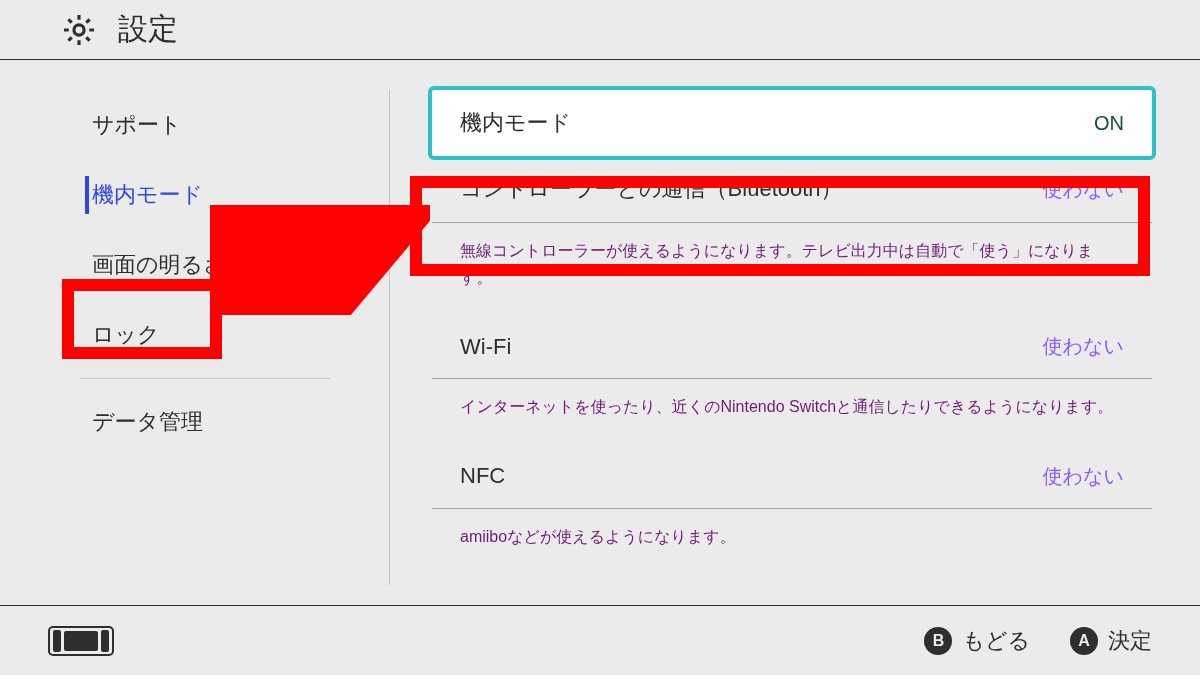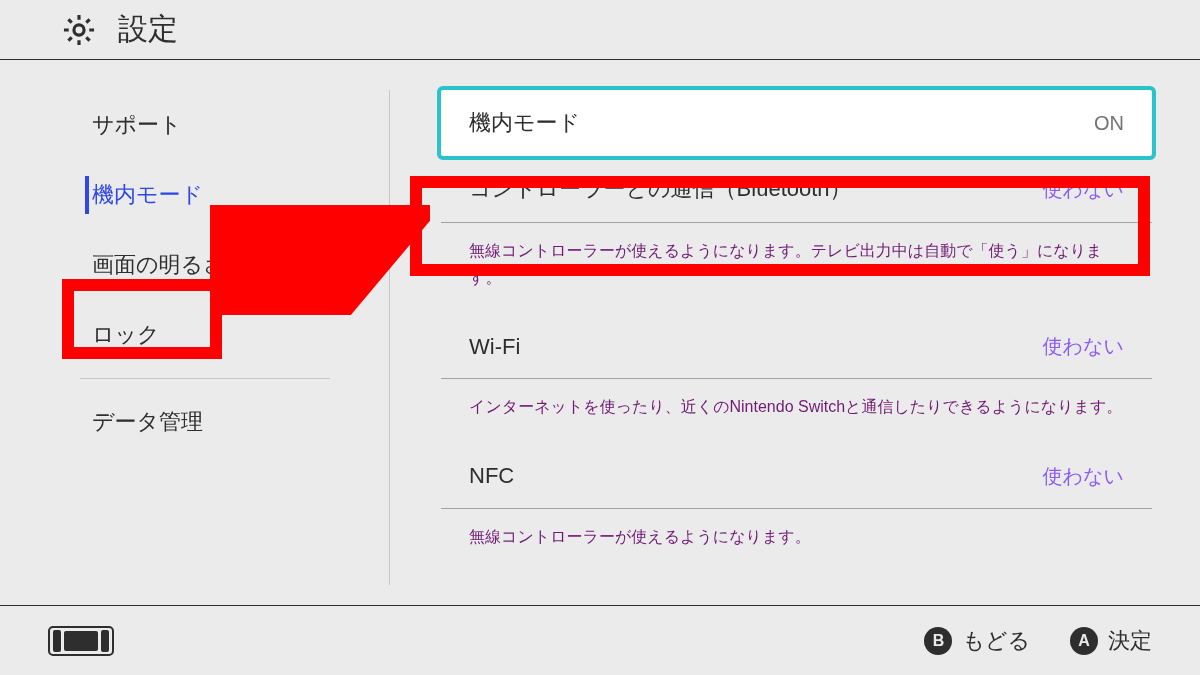--- a/index.html
+++ b/index.html
@@ -4,35 +4,35 @@
   <style>
     * { margin:0; padding:0; box-sizing:border-box; font-family:"Yu Gothic","Hiragino Sans","Meiryo",sans-serif; }
     html,body { width:1200px; height:675px; background:#ebebeb; color:#2e2e2e; overflow:hidden; }
 
     
     .header { display:flex; align-items:center; height:60px; padding-left:60px; border-bottom:1px solid #2e2e2e; }
     .gear { width:38px; height:38px; margin-right:20px; display:flex; align-items:center; justify-content:center; }
     .header-title { font-size:30px; font-weight:400; }
 
     
-    .body { display:flex; width:100%; height:525px;gap:9px; }
+    .body { display:flex; width:100%; height:525px; }
 
     
     .sidebar { width:390px; padding-top:30px; position:relative; }
     .side-item { font-size:22px; padding:20px 0 20px 92px; cursor:pointer; }
     .side-item.selected { color:#2f47e6; position:relative; }
     .side-item.selected::before { content:""; position:absolute; left:85px; top:16px; bottom:16px; width:4px; background:#2f47e6; }
     .side-sep { margin:8px 60px 8px 80px; border-top:1px solid #c6c6c6; }
     .divider-v { position:absolute; right:0; top:30px; bottom:0; width:1px; background:#c6c6c6; }
 
     
     .main { flex:1; padding:30px 48px 0 42px; }
     .row { display:flex; align-items:center; justify-content:space-between; font-size:22px; padding:18px 28px; border-bottom:1px solid #a3a3a3; cursor:pointer; }
     .row .value { color:#8b5cf6; font-size:20px; }
-    .row.on .value { color:#737373; }
+    .row.on .value { color:#14532d; }
     .row.focus { background:#fff; outline:4px solid #29c3c9; border-radius:2px; border-bottom:none; }
     .desc { font-size:16px; color:#701a75; line-height:1.7; padding:14px 28px 24px; }
     .group:last-child .desc { padding-bottom:40px; }
 
     
     .footer { position:absolute; left:0; right:0; bottom:0; height:70px; border-top:1px solid #2e2e2e; display:flex; align-items:center; padding:0 48px; background:#ebebeb; }
     .console { width:66px; height:30px; border:2px solid #2e2e2e; border-radius:5px; display:flex; align-items:center; justify-content:space-between; padding:0 3px; }
     .console .jc { width:8px; height:22px; background:#2e2e2e; border-radius:2px; }
     .console .scr { flex:1; height:20px; margin:0 3px; background:#2e2e2e; border-radius:2px; }
     .hints { margin-left:auto; display:flex; gap:40px; font-size:22px; }
@@ -93,21 +93,21 @@
         <span class="value">使わない</span>
       </div>
       <div class="desc">インターネットを使ったり、近くのNintendo Switchと通信したりできるようになります。</div>
     </div>
 
     <div class="group">
       <div class="row">
         <span>NFC</span>
         <span class="value">使わない</span>
       </div>
-      <div class="desc">無線コントローラーが使えるようになります。</div>
+      <div class="desc">amiiboなどが使えるようになります。</div>
     </div>
 
   </div>
 </div>
 
 <div class="footer">
   <div class="console">
     <div class="jc"></div>
       <div class="scr"></div>
       <div class="jc"></div>

